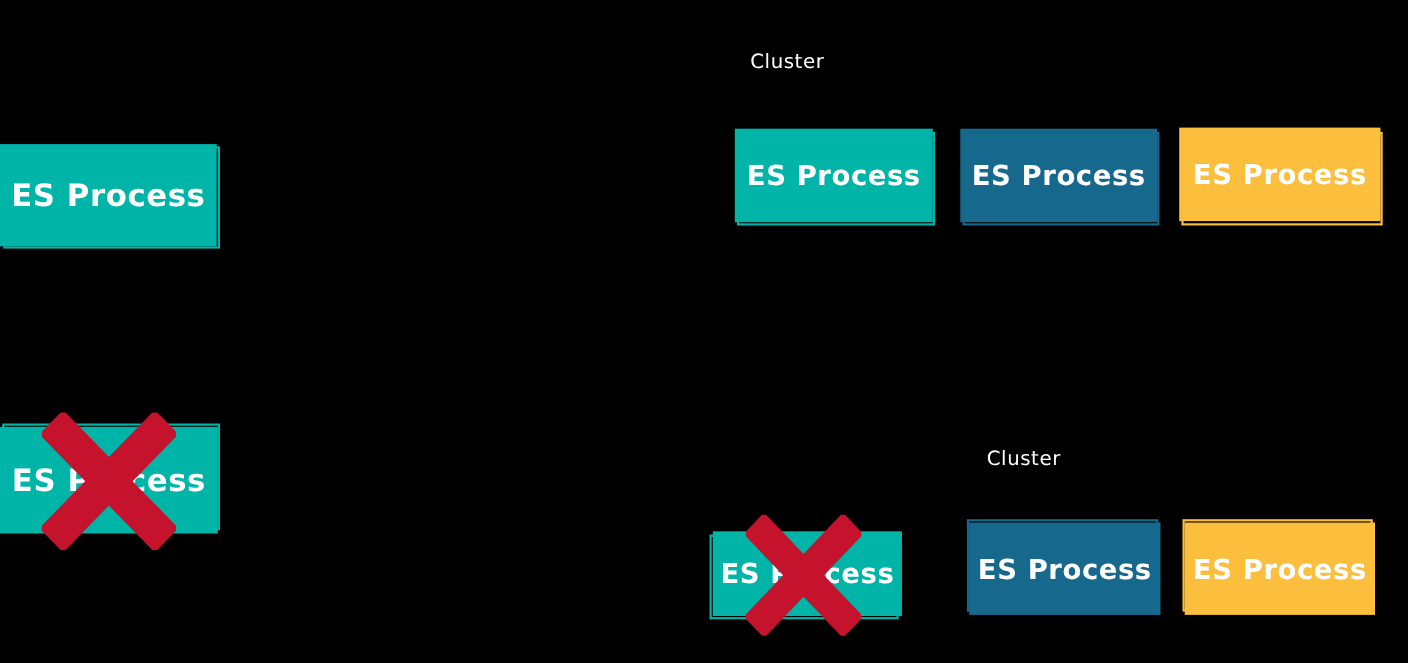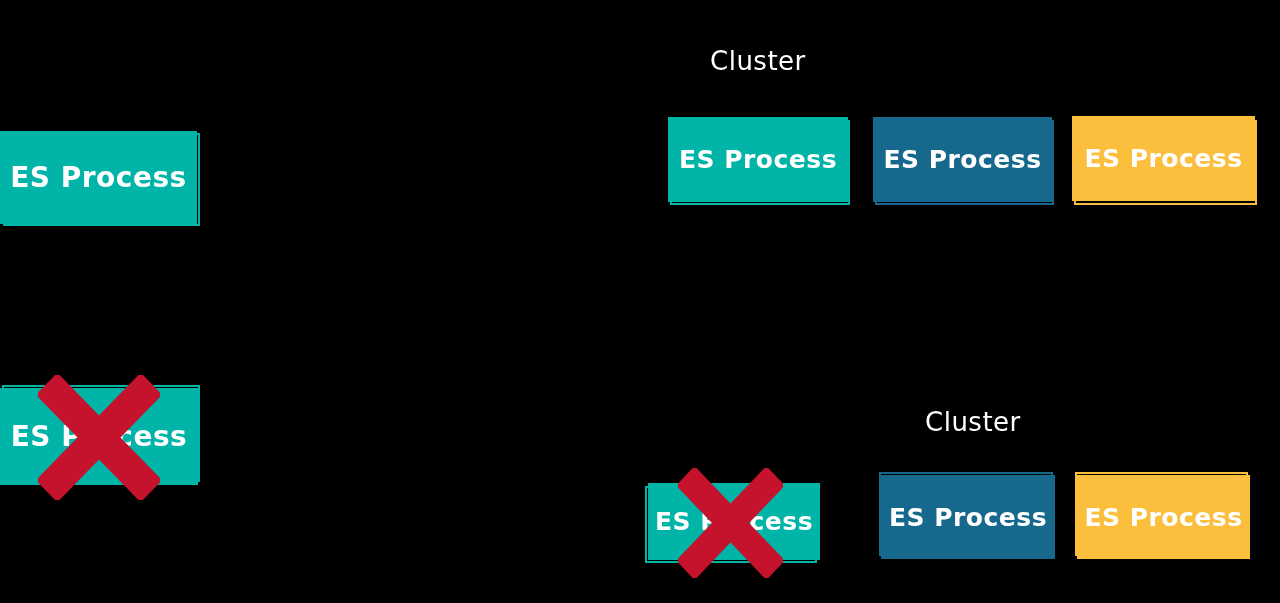--- a/index.html
+++ b/index.html
@@ -16,22 +16,22 @@
     border:2px solid var(--stroke-color, transparent);
     transform: translate(var(--ox,2px), var(--oy,3px));
     pointer-events:none;
   }
   .node-label {
     color:#fff; font-weight:bold; white-space:nowrap; letter-spacing:0.5px;
   }
   .big .node-label   { font-size:28px; }
   .small .node-label { font-size:25px; }
   .cluster-title {
-    position:absolute; color:#fff; font-size:26px; font-weight:normal;
-    white-space:nowrap; letter-spacing:0.5px;margin-left:28px;
+    position:absolute; color:#fff; font-size:18px; font-weight:normal;
+    white-space:nowrap; letter-spacing:0.5px;
   }
   .cross {
     position:absolute; pointer-events:none;
   }
   .cross svg { display:block; width:100%; height:100%; }
 </style>
 </head>
 <body>
 
 <div class="canvas" style="background-color: rgb(0, 0, 0);">

